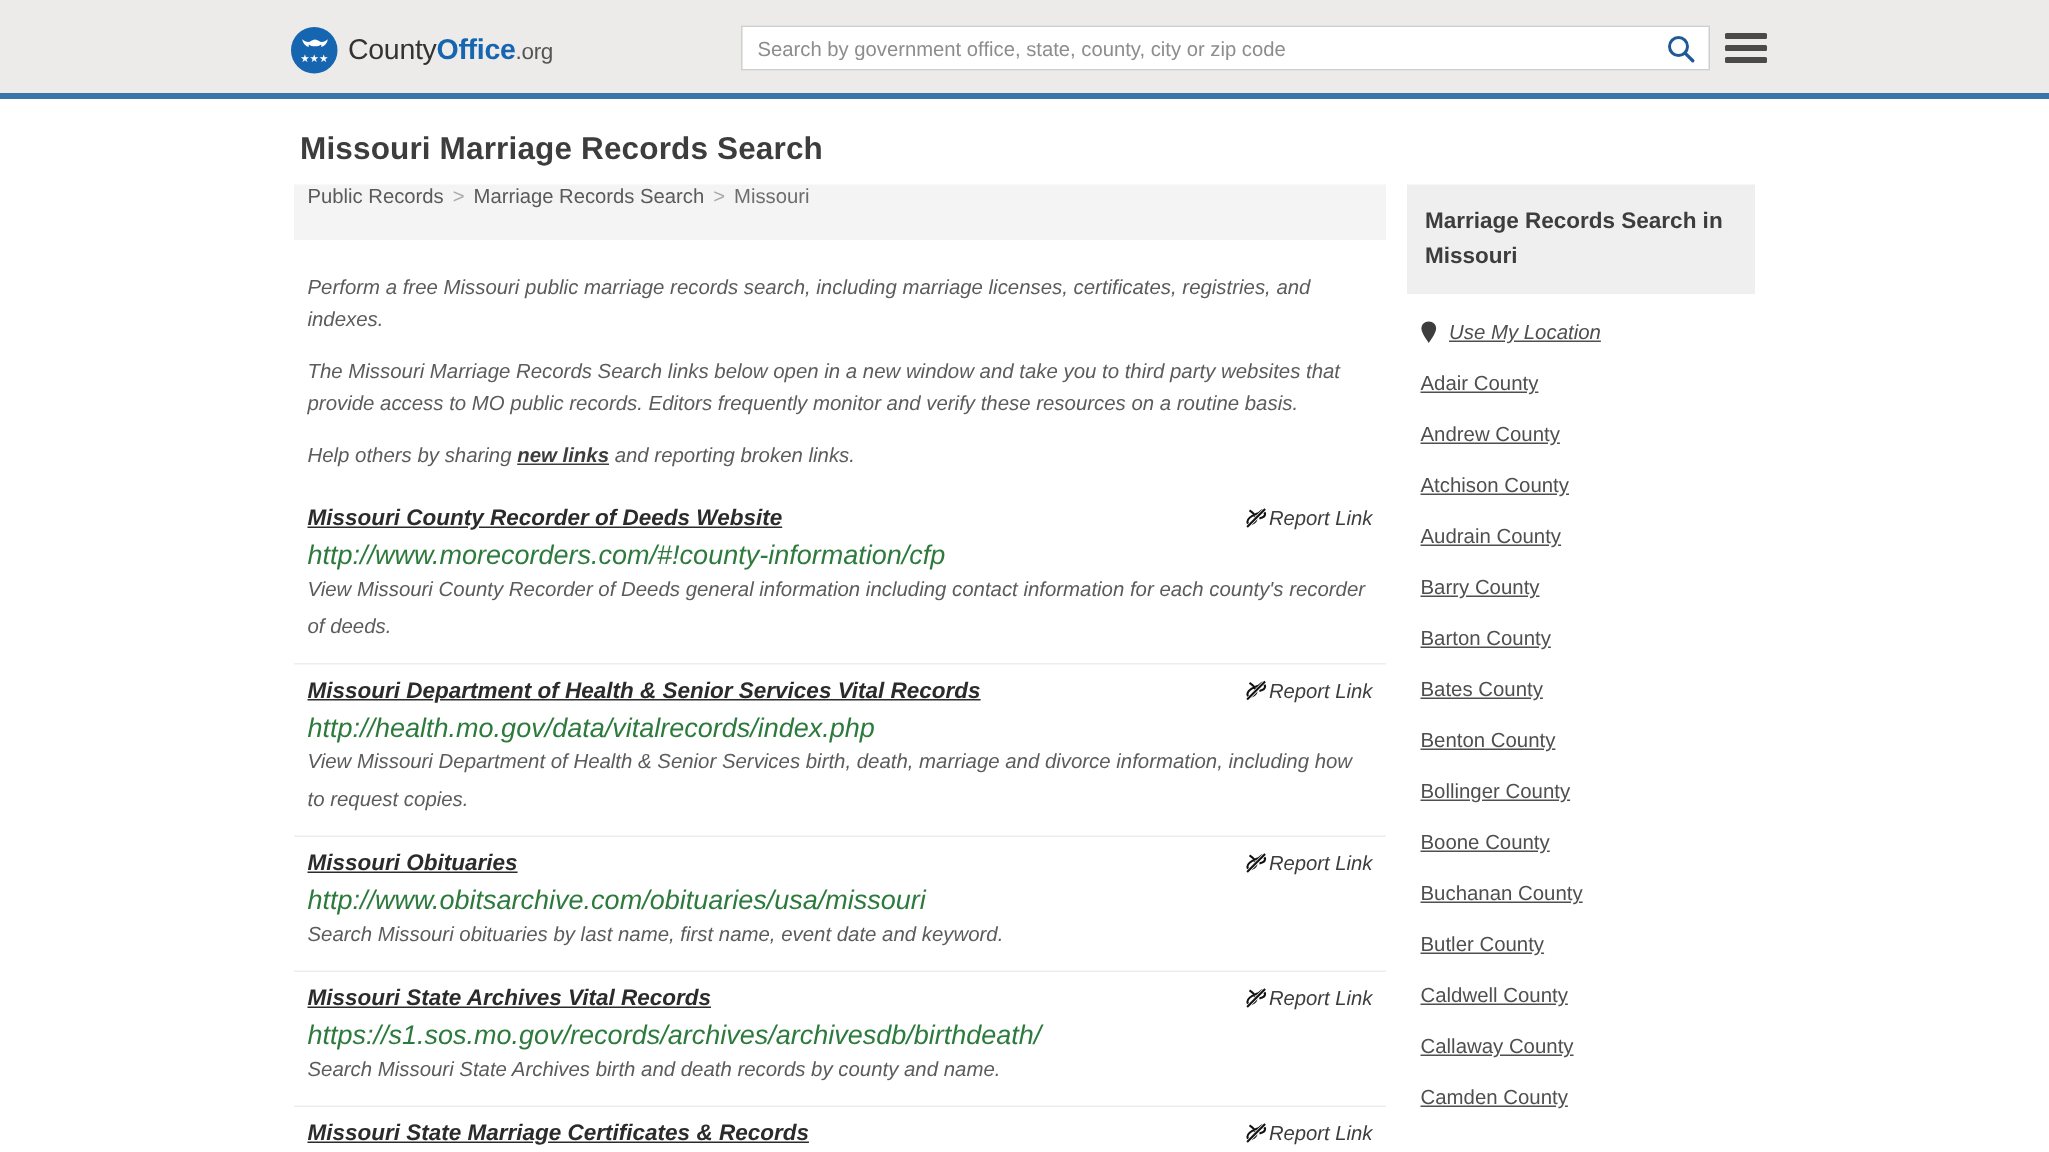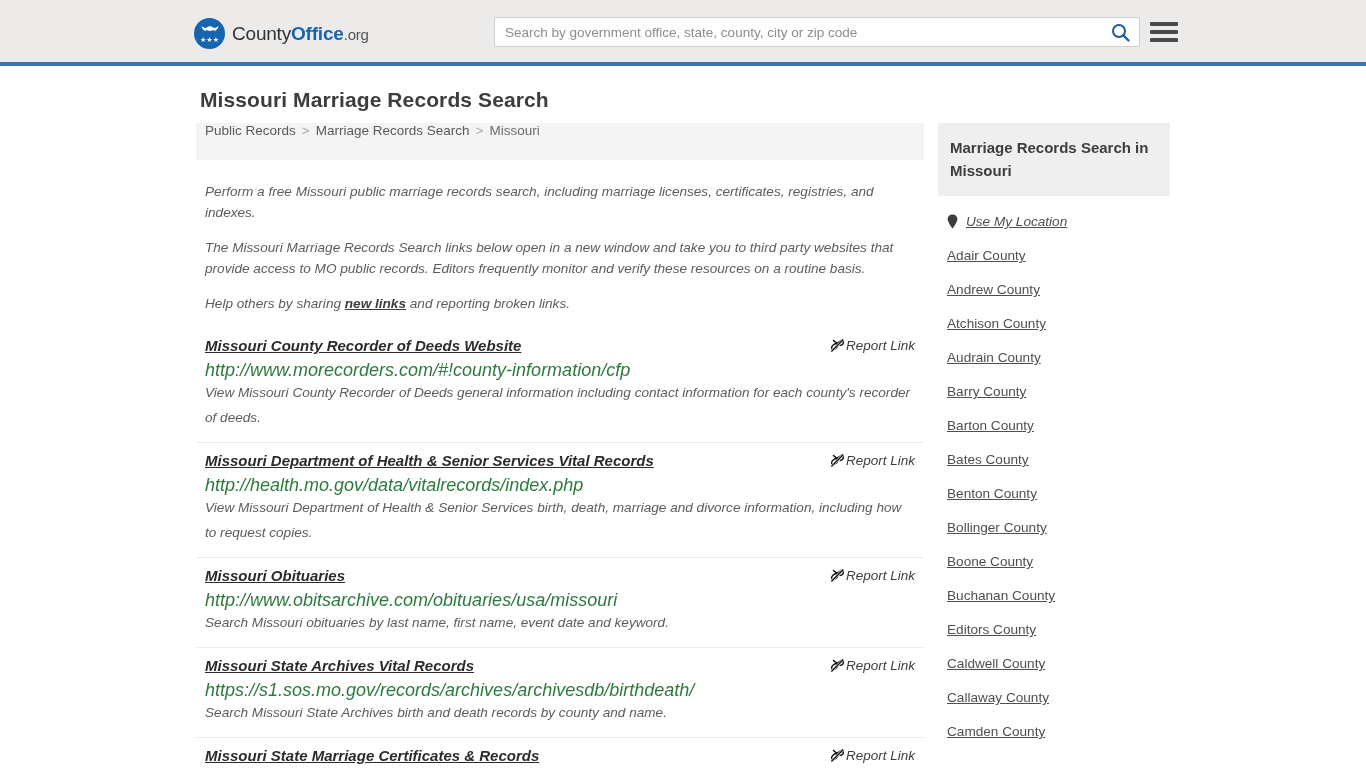--- a/index.html
+++ b/index.html
@@ -404,20 +404,20 @@
       <a class="county-item">Andrew County</a>
       <a class="county-item">Atchison County</a>
       <a class="county-item">Audrain County</a>
       <a class="county-item">Barry County</a>
       <a class="county-item">Barton County</a>
       <a class="county-item">Bates County</a>
       <a class="county-item">Benton County</a>
       <a class="county-item">Bollinger County</a>
       <a class="county-item">Boone County</a>
       <a class="county-item">Buchanan County</a>
-      <a class="county-item">Editors County</a>
+      <a class="county-item">Butler County</a>
       <a class="county-item">Caldwell County</a>
       <a class="county-item">Callaway County</a>
       <a class="county-item">Camden County</a>
     </div>
   </div>
 
 </div>
 
 </body></html>

